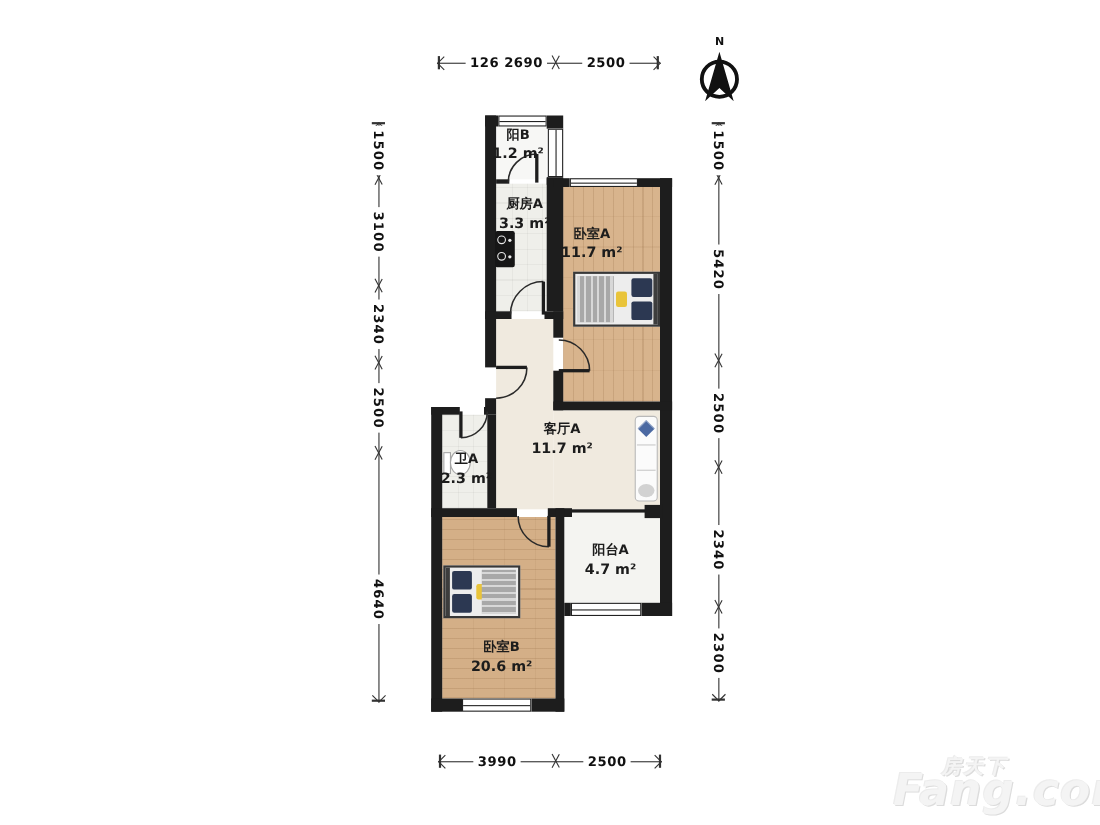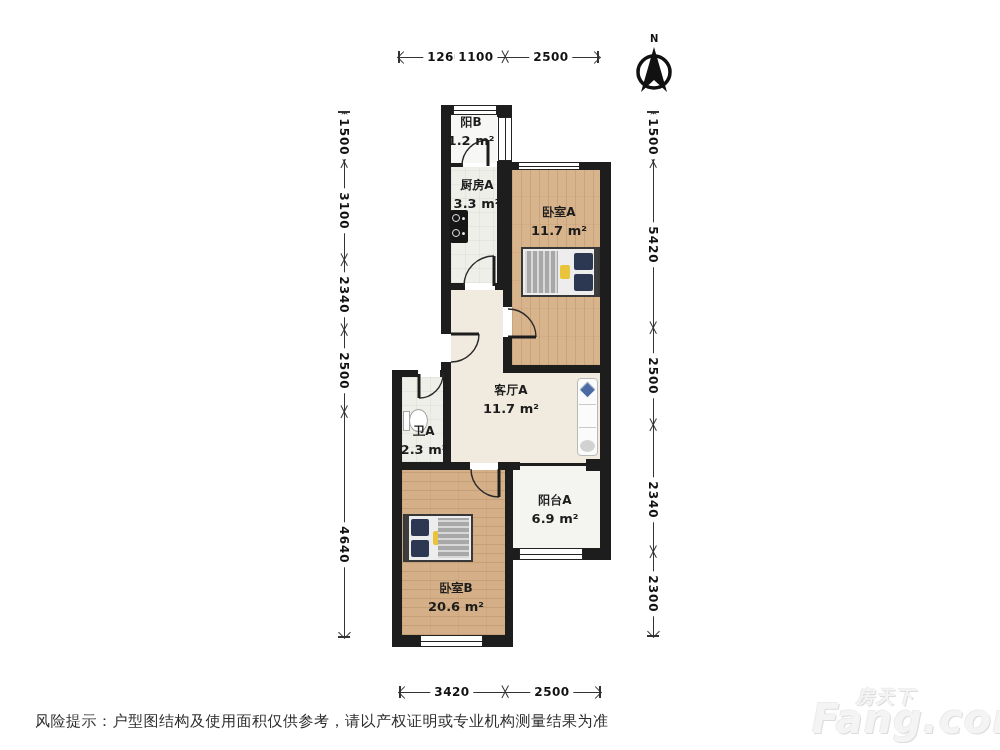--- a/index.html
+++ b/index.html
@@ -171,51 +171,51 @@
   </div>
 
   <div class="rlabel" style="left:471px;top:131px">
     <div class="rname">阳B</div>
     <div class="rarea">1.2 m²</div>
   </div>
   <div class="rlabel" style="left:477px;top:194px">
     <div class="rname">厨房A</div>
     <div class="rarea">3.3 m²</div>
   </div>
-  <div class="rlabel" style="left:559px;top:221px">
+  <div class="rlabel" style="left:538px;top:221px">
     <div class="rname">卧室A</div>
     <div class="rarea">11.7 m²</div>
   </div>
   <div class="rlabel" style="left:511px;top:399px">
     <div class="rname">客厅A</div>
     <div class="rarea">11.7 m²</div>
   </div>
-  <div class="rlabel" style="left:424px;top:440px">
+  <div class="rlabel" style="left:424px;top:426px">
     <div class="rname">卫A</div>
     <div class="rarea">2.3 m²</div>
   </div>
   <div class="rlabel" style="left:555px;top:509px">
     <div class="rname">阳台A</div>
-    <div class="rarea">6.9 m²</div>
+    <div class="rarea">4.7 m²</div>
   </div>
   <div class="rlabel" style="left:456px;top:597px">
     <div class="rname">卧室B</div>
     <div class="rarea">20.6 m²</div>
   </div>
 
   <div>
     <div class="dline" style="left:399px;top:57px;width:199px;height:1px"></div>
     <div class="endbar" style="left:398px;top:51px;width:1.5px;height:12px"></div>
     <div class="endbar" style="left:597px;top:51px;width:1.5px;height:12px"></div>
     <div class="chev" style="left:399px;top:53px;transform:rotate(-135deg)"></div>
     <div class="chev" style="left:590px;top:53px;transform:rotate(45deg)"></div>
     <div class="tick" style="left:447px;top:57px"></div>
     <div class="tick" style="left:505px;top:57px"></div>
     <span class="dimlab-h" style="left:445px;top:57px">1260</span>
-    <span class="dimlab-h" style="left:476px;top:57px">1100</span>
+    <span class="dimlab-h" style="left:476px;top:57px">2690</span>
     <span class="dimlab-h" style="left:551px;top:57px">2500</span>
   </div>
 
   <div>
     <div class="dline" style="left:344px;top:112px;width:1px;height:525px"></div>
     <div class="endbar" style="left:338px;top:111px;width:12px;height:1.5px"></div>
     <div class="endbar" style="left:338px;top:636px;width:12px;height:1.5px"></div>
     <div class="chev" style="left:340px;top:113px;transform:rotate(-45deg)"></div>
     <div class="chev" style="left:340px;top:628px;transform:rotate(135deg)"></div>
     <div class="tick" style="left:344px;top:162px"></div>
@@ -246,28 +246,27 @@
     <span class="dimlab-v" style="left:653px;top:594px">2300</span>
   </div>
 
   <div>
     <div class="dline" style="left:400px;top:692px;width:200px;height:1px"></div>
     <div class="endbar" style="left:399px;top:686px;width:1.5px;height:12px"></div>
     <div class="endbar" style="left:599px;top:686px;width:1.5px;height:12px"></div>
     <div class="chev" style="left:400px;top:688px;transform:rotate(-135deg)"></div>
     <div class="chev" style="left:591px;top:688px;transform:rotate(45deg)"></div>
     <div class="tick" style="left:505px;top:692px"></div>
-    <span class="dimlab-h" style="left:452px;top:692px">3420</span>
+    <span class="dimlab-h" style="left:452px;top:692px">3990</span>
     <span class="dimlab-h" style="left:552px;top:692px">2500</span>
   </div>
 
   <span class="compass-n" style="left:650px;top:33px">N</span>
   <svg class="abs" style="left:630px;top:42px" width="50" height="55" viewBox="630 42 50 55">
     <circle cx="654" cy="72" r="16" fill="none" stroke="#111" stroke-width="3.5"></circle>
     <path d="M654 47 L667 92 L654 80 L641 92 Z" fill="#111"></path>
   </svg>
 
-  <div class="footer-text" style="left:35px;top:712px">风险提示：户型图结构及使用面积仅供参考，请以产权证明或专业机构测量结果为准</div>
 
   <div class="wm wm-cn" style="left:856px;top:685px">房天下</div>
   <div class="wm wm-en" style="left:812px;top:696px">Fang.com</div>
 
 </div>
 
 </body></html>

